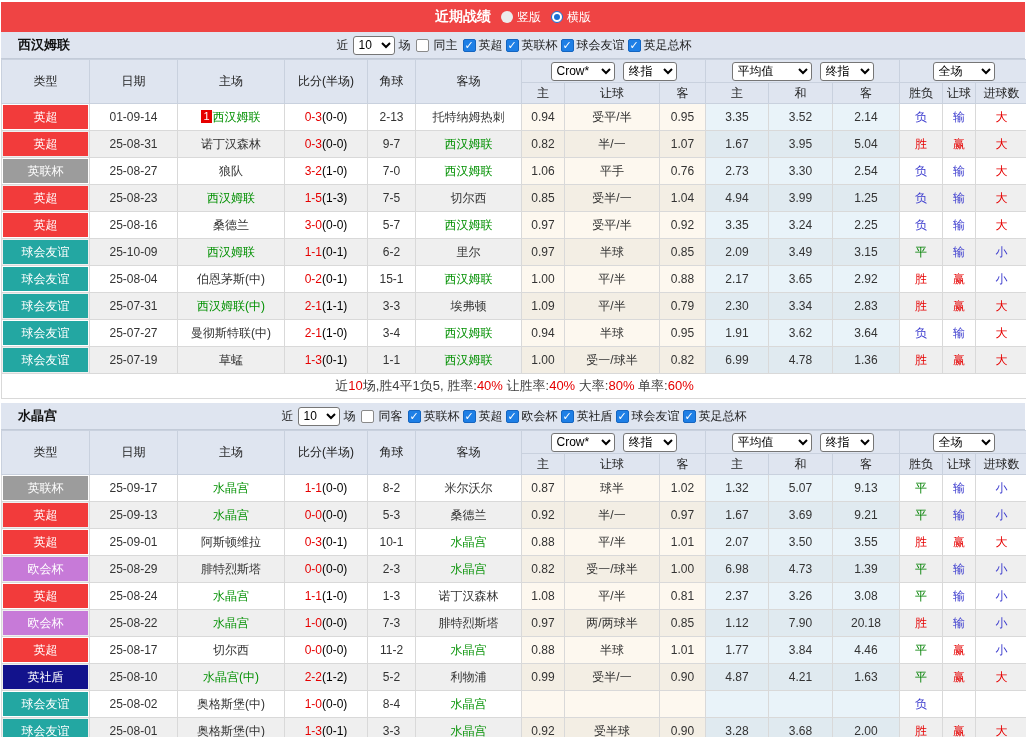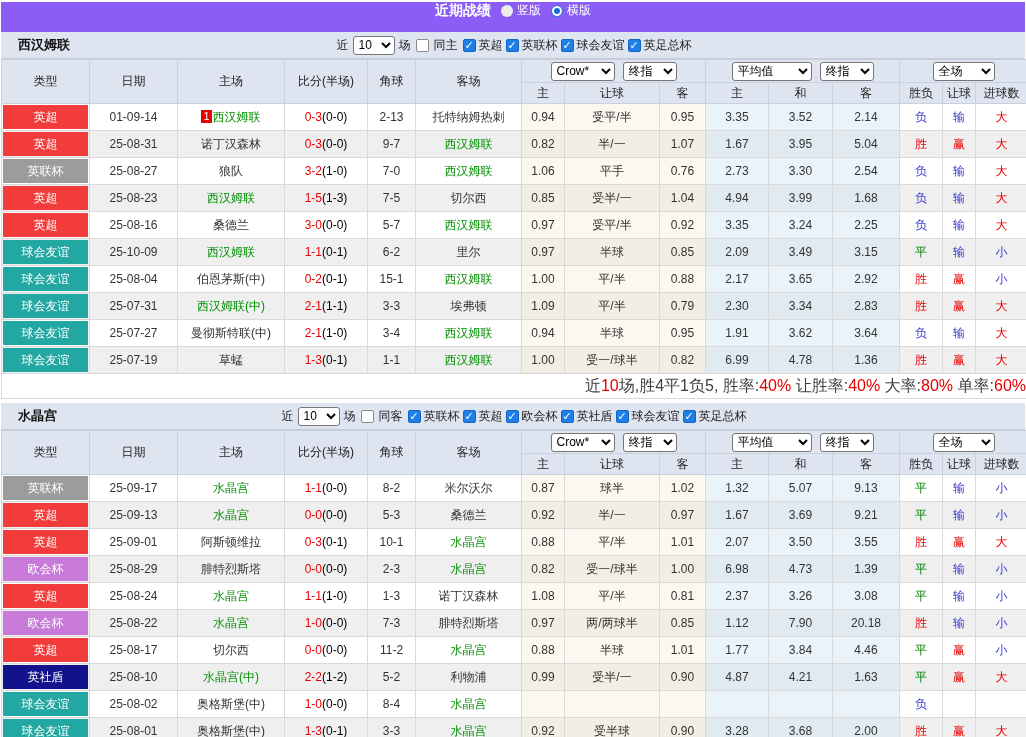--- a/index.html
+++ b/index.html
@@ -1,19 +1,19 @@
 <!DOCTYPE html>
 <html><head>
 <meta charset="utf-8">
 <style>
   html,body{margin:0;padding:0;background:#fff}
   body{width:1026px;font-family:"Liberation Sans","DejaVu Sans",sans-serif;font-size:12px;color:#222}
   .page{padding:2px 1px 0 1px}
   
-  .topbar{height:30px;background:#8b5cf6;color:#fff;display:flex;align-items:flex-start;justify-content:center;gap:10px}
+  .topbar{height:30px;background:#ef4444;color:#fff;display:flex;align-items:center;justify-content:center;gap:10px}
   .topbar .title{font-size:14px;font-weight:bold}
   .radio-group{display:flex;align-items:center;gap:4px;font-size:12px;cursor:pointer}
   .radio{width:12px;height:12px;border-radius:50%;background:#ececec;display:inline-block;position:relative;box-sizing:border-box}
   .radio.checked{background:#fff;border:1px solid #1a6fd4}
   .radio.checked::after{content:"";position:absolute;left:2px;top:2px;width:6px;height:6px;border-radius:50%;background:#1a6fd4}
   
   .filterbar{height:26px;background:#dfe5f0;display:flex;align-items:center;border-bottom:1px solid #c3cbd8}
   .team-name{width:175px;padding-left:17px;font-weight:bold;font-size:13px;color:#111;box-sizing:border-box}
   .filters{flex:1;display:flex;align-items:center;justify-content:center;gap:2px;white-space:nowrap}
   .filters .lbl{margin:0 2px;color:#222}
@@ -39,21 +39,21 @@
   tbody tr.alt td.avg{background:#e0eaf0}
   td.type-cell{padding:0}
   .badge{margin:1px;line-height:24px;height:24px;color:#fff;font-size:12px}
   .green{color:#009000}
   .score-main{color:#e60000}
   .score-half{color:#000000}
   .c-red{color:#e60000}
   .c-green{color:#008000}
   .c-blue{color:#3a3ace}
   .mark{display:inline-block;background:#e60000;color:#fff;font-size:11px;line-height:13px;padding:0 2px;margin-right:1px;vertical-align:1px}
-  tfoot td{border:1px solid #d9d9d9;height:22px;text-align:right;background:#fff;color:#404040;font-size:16px}
+  tfoot td{border:1px solid #d9d9d9;height:22px;text-align:center;background:#fff;color:#404040;font-size:13px}
   tfoot .red{color:#e60000}
   .gap{height:4px;background:#fff}
 </style>
 </head>
 <body>
 
 <div class="page">
 
   <div class="topbar">
     <span class="title">近期战绩</span>
@@ -200,21 +200,21 @@
             <td>25-08-23</td>
             <td><span class="green">西汉姆联</span></td>
             <td><span class="score-main">1-5</span><span class="score-half">(1-3)</span></td>
             <td>7-5</td>
             <td><span>切尔西</span></td>
             <td class="let">0.85</td>
             <td class="let">受半/一</td>
             <td class="let">1.04</td>
             <td class="avg">4.94</td>
             <td class="avg">3.99</td>
-            <td class="avg">1.68</td>
+            <td class="avg">1.25</td>
             <td class="c-blue">负</td>
             <td class="c-blue">输</td>
             <td class="c-red">大</td>
           </tr>
           <tr>
             <td class="type-cell">
               <div class="badge" style="background: rgb(242, 59, 59);">英超</div>
             </td>
             <td>25-08-16</td>
             <td><span>桑德兰</span></td>

